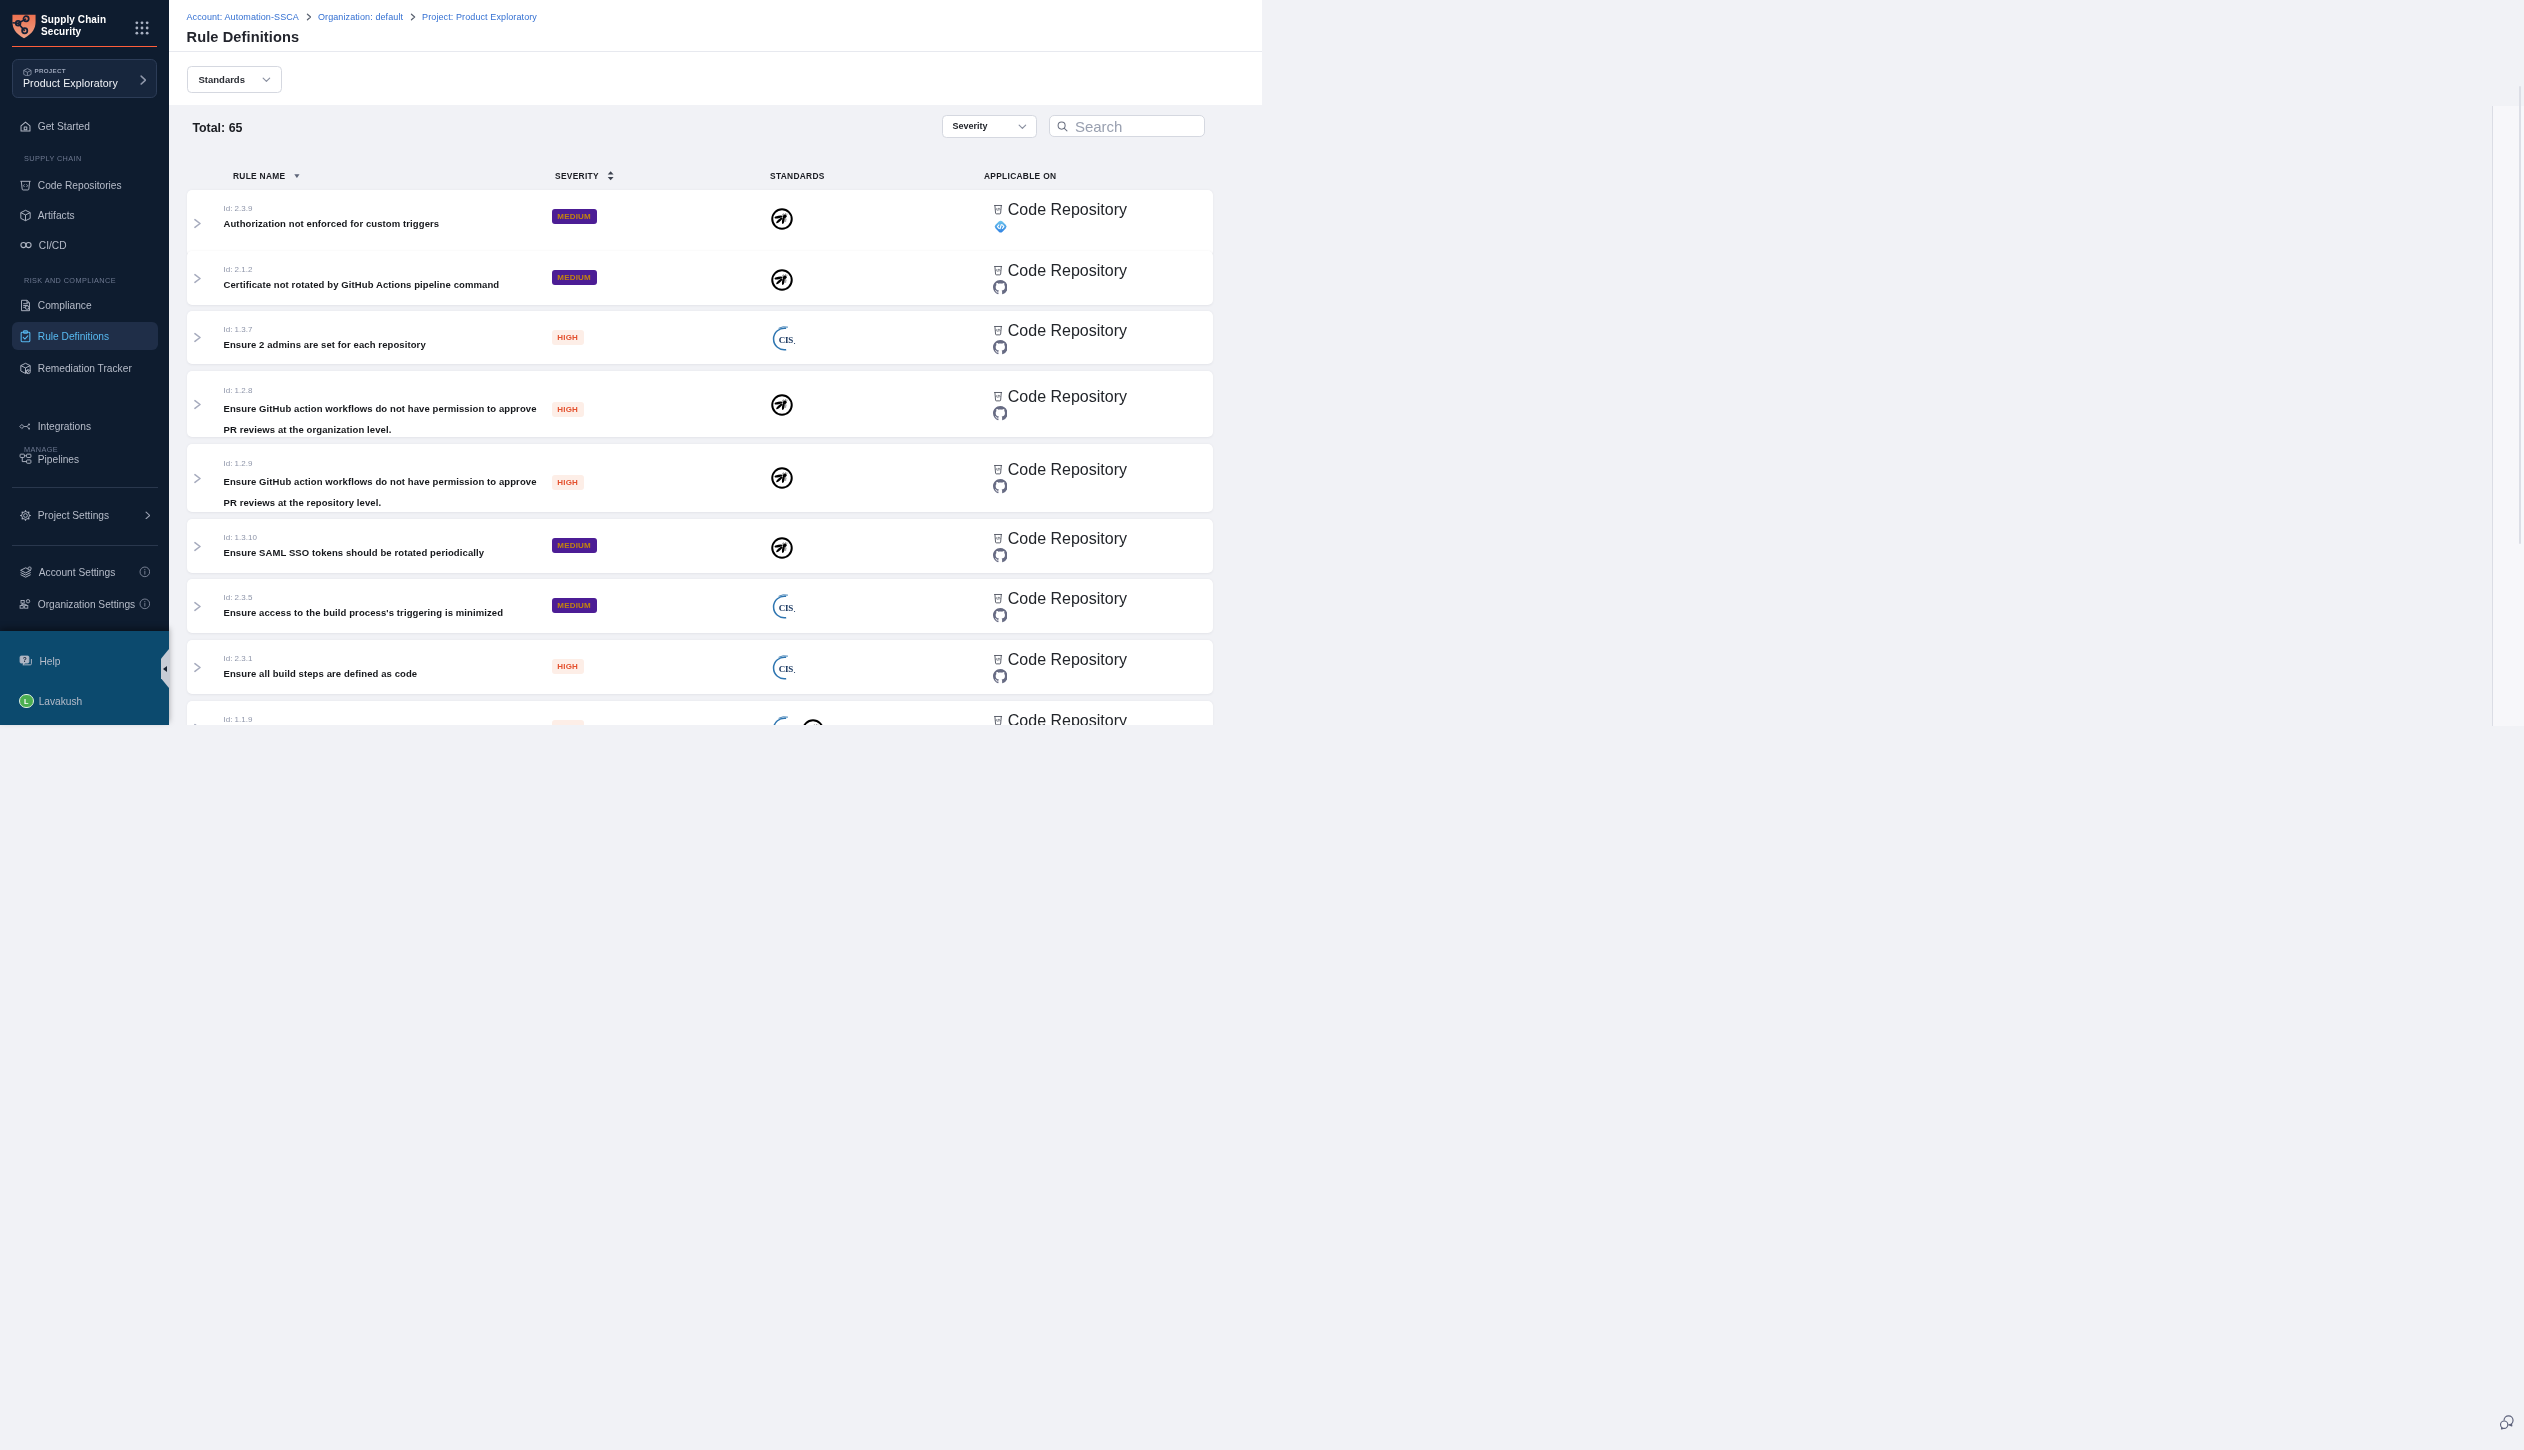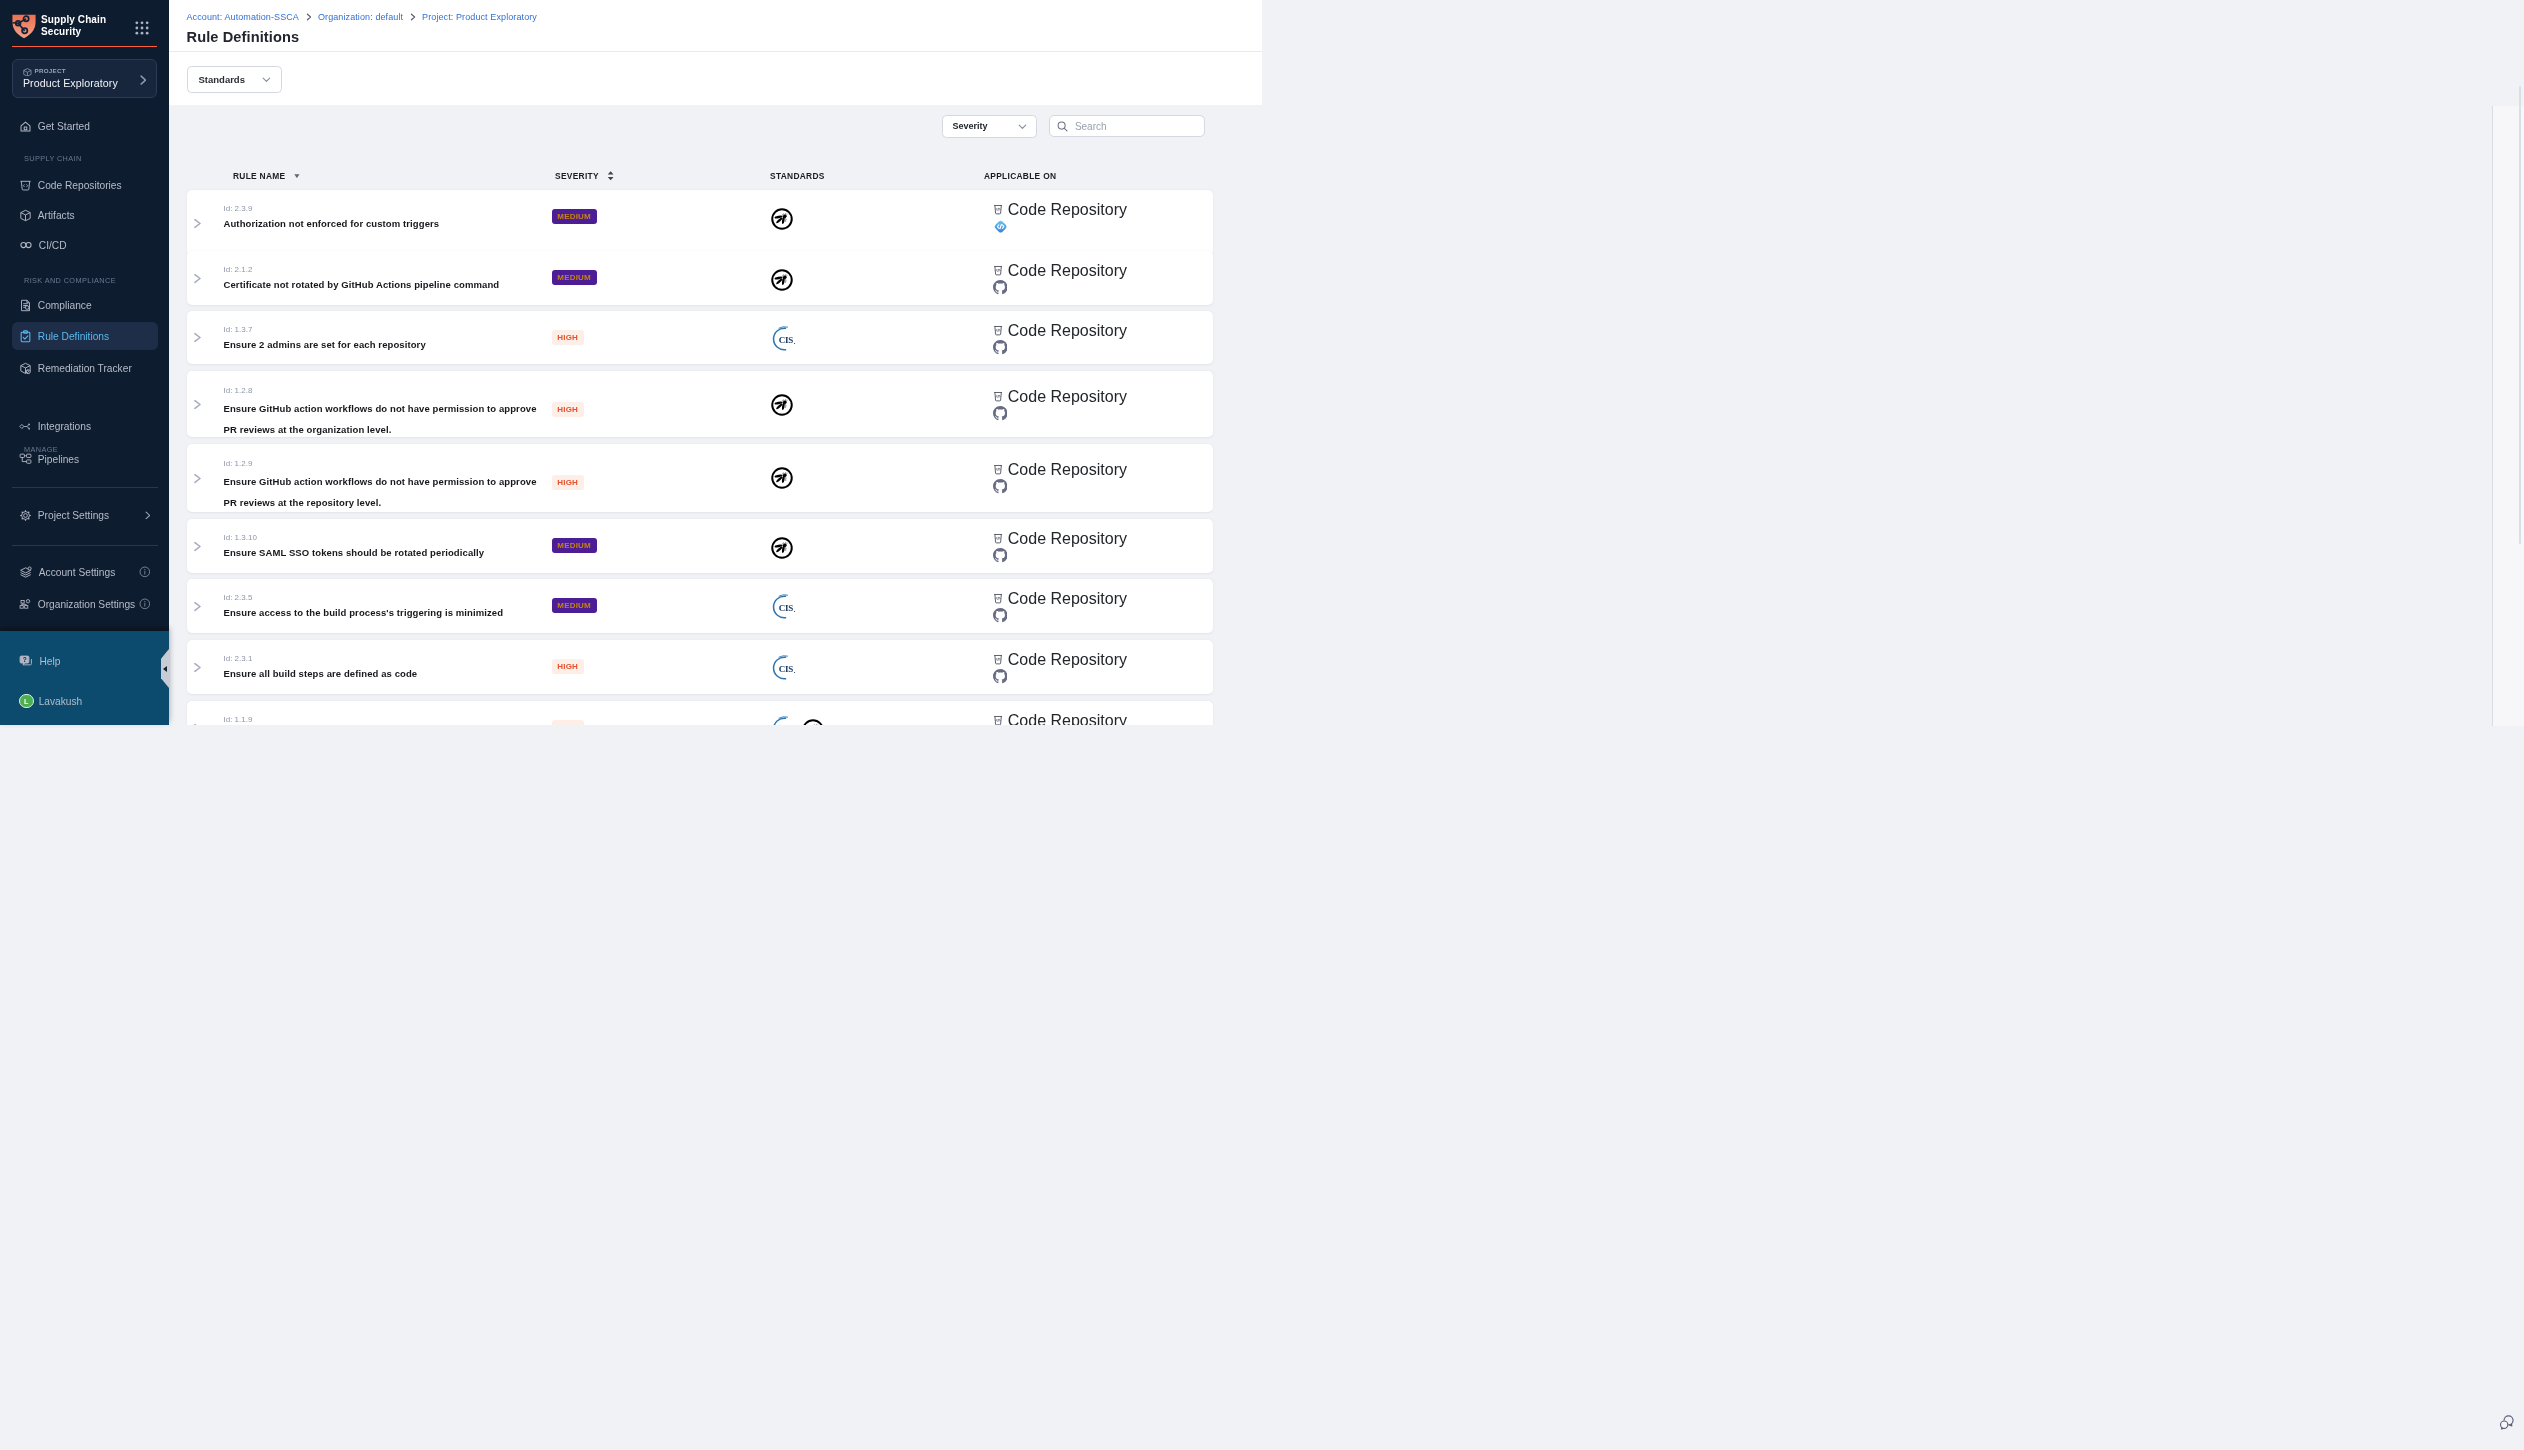--- a/index.html
+++ b/index.html
@@ -40,21 +40,21 @@
 .band2 { background:#fff; height:53px; padding:14px 0 0 17.5px; }
 .std-btn { display:inline-flex; align-items:center; justify-content:space-between; width:95px; height:27px; border:0.7px solid #d5d8e0; border-radius:4.4px; background:#fff; padding:0 9.5px 0 11px; font-size:9.5px; font-weight:bold; color:#2a2d34; }
 
 .content { position:relative; height:620px; background:#f1f2f6; }
 .rightstrip { position:fixed; right:0; top:106px; width:32px; height:620px; background:#f7f7fa; border-left:0.7px solid #dbdde5; z-index:5; }
 .scrollthumb { position:fixed; right:2.9px; top:86px; width:1.8px; height:458px; background:#dcdee6; border-radius:1.5px; z-index:6; }
 .chaticon { position:fixed; right:10.2px; bottom:20.5px; z-index:7; }
 .total { font-size:12.4px; font-weight:bold; color:#1b1d22; margin-left:23.4px; padding-top:16px; }
 .sev-btn { position:absolute; left:773px; top:10.2px; display:inline-flex; align-items:center; justify-content:space-between; width:95px; height:22.6px; border:0.7px solid #d5d8e0; border-radius:4.4px; background:#fff; padding:0 8.8px 0 9.5px; font-size:9px; font-weight:bold; color:#22252b; }
 .search-box { position:absolute; left:880px; top:10.2px; display:inline-flex; align-items:center; width:156px; height:22px; border:0.7px solid #d5d8e0; border-radius:5.1px; background:#fff; padding:0 7.3px; }
-.search-box span { color:#99a0b0; font-size:10px; margin-left:6.6px; }
+.search-box span { color:#99a0b0; font-size:15px; margin-left:6.6px; }
 
 .thead { position:absolute; top:66px; left:0; right:0; height:9.5px; font-size:8.4px; font-weight:bold; color:#1a1c22; letter-spacing:0.3px; }
 .thead .h { position:absolute; display:flex; align-items:center; }
 
 .rows { position:absolute; top:85px; left:17.5px; width:1026px; }
 .row { position:absolute; left:0; width:1026px; background:#fff; border-radius:5.1px; box-shadow:0 0.7px 2.2px rgba(50,54,77,0.07); }
 .row .chev { position:absolute; left:6.6px; top:50%; margin-top:-5.5px; }
 .row .idt { position:absolute; left:37px; font-size:8px; color:#8f96aa; }
 .row .name { position:absolute; left:37px; font-size:9.5px; font-weight:bold; color:#16181c; line-height:20.5px; letter-spacing:0.1px; width:321px; }
 .badge { position:absolute; left:365px; height:15.3px; border-radius:2.9px; font-size:8px; font-weight:bold; letter-spacing:0.2px; display:inline-flex; align-items:center; padding:0 5.8px; }
@@ -95,20 +95,21 @@
   </div>
   <div class="band2">
     <div class="std-btn">
         <span>Standards</span>
         <svg width="8.8" height="5.8" viewBox="0 0 12 8">
           <path d="M1.5 1.5 L6 6 L10.5 1.5" fill="none" stroke="#8a90a0" stroke-width="1.6" stroke-linecap="round"></path>
         </svg>
       </div>
   </div>
   <div class="content">
+    <div class="total">Total: 65</div>
     <div class="sev-btn">
         <span>Severity</span>
         <svg width="8.8" height="5.8" viewBox="0 0 12 8">
           <path d="M1.5 1.5 L6 6 L10.5 1.5" fill="none" stroke="#8a90a0" stroke-width="1.6" stroke-linecap="round"></path>
         </svg>
       </div>
     <div class="search-box">
       <svg width="11" height="11" viewBox="0 0 15 15">
           <circle cx="6.3" cy="6.3" r="4.8" fill="none" stroke="#6a7080" stroke-width="1.4"></circle>
           <line x1="10" y1="10" x2="13.6" y2="13.6" stroke="#6a7080" stroke-width="1.4" stroke-linecap="round"></line>

